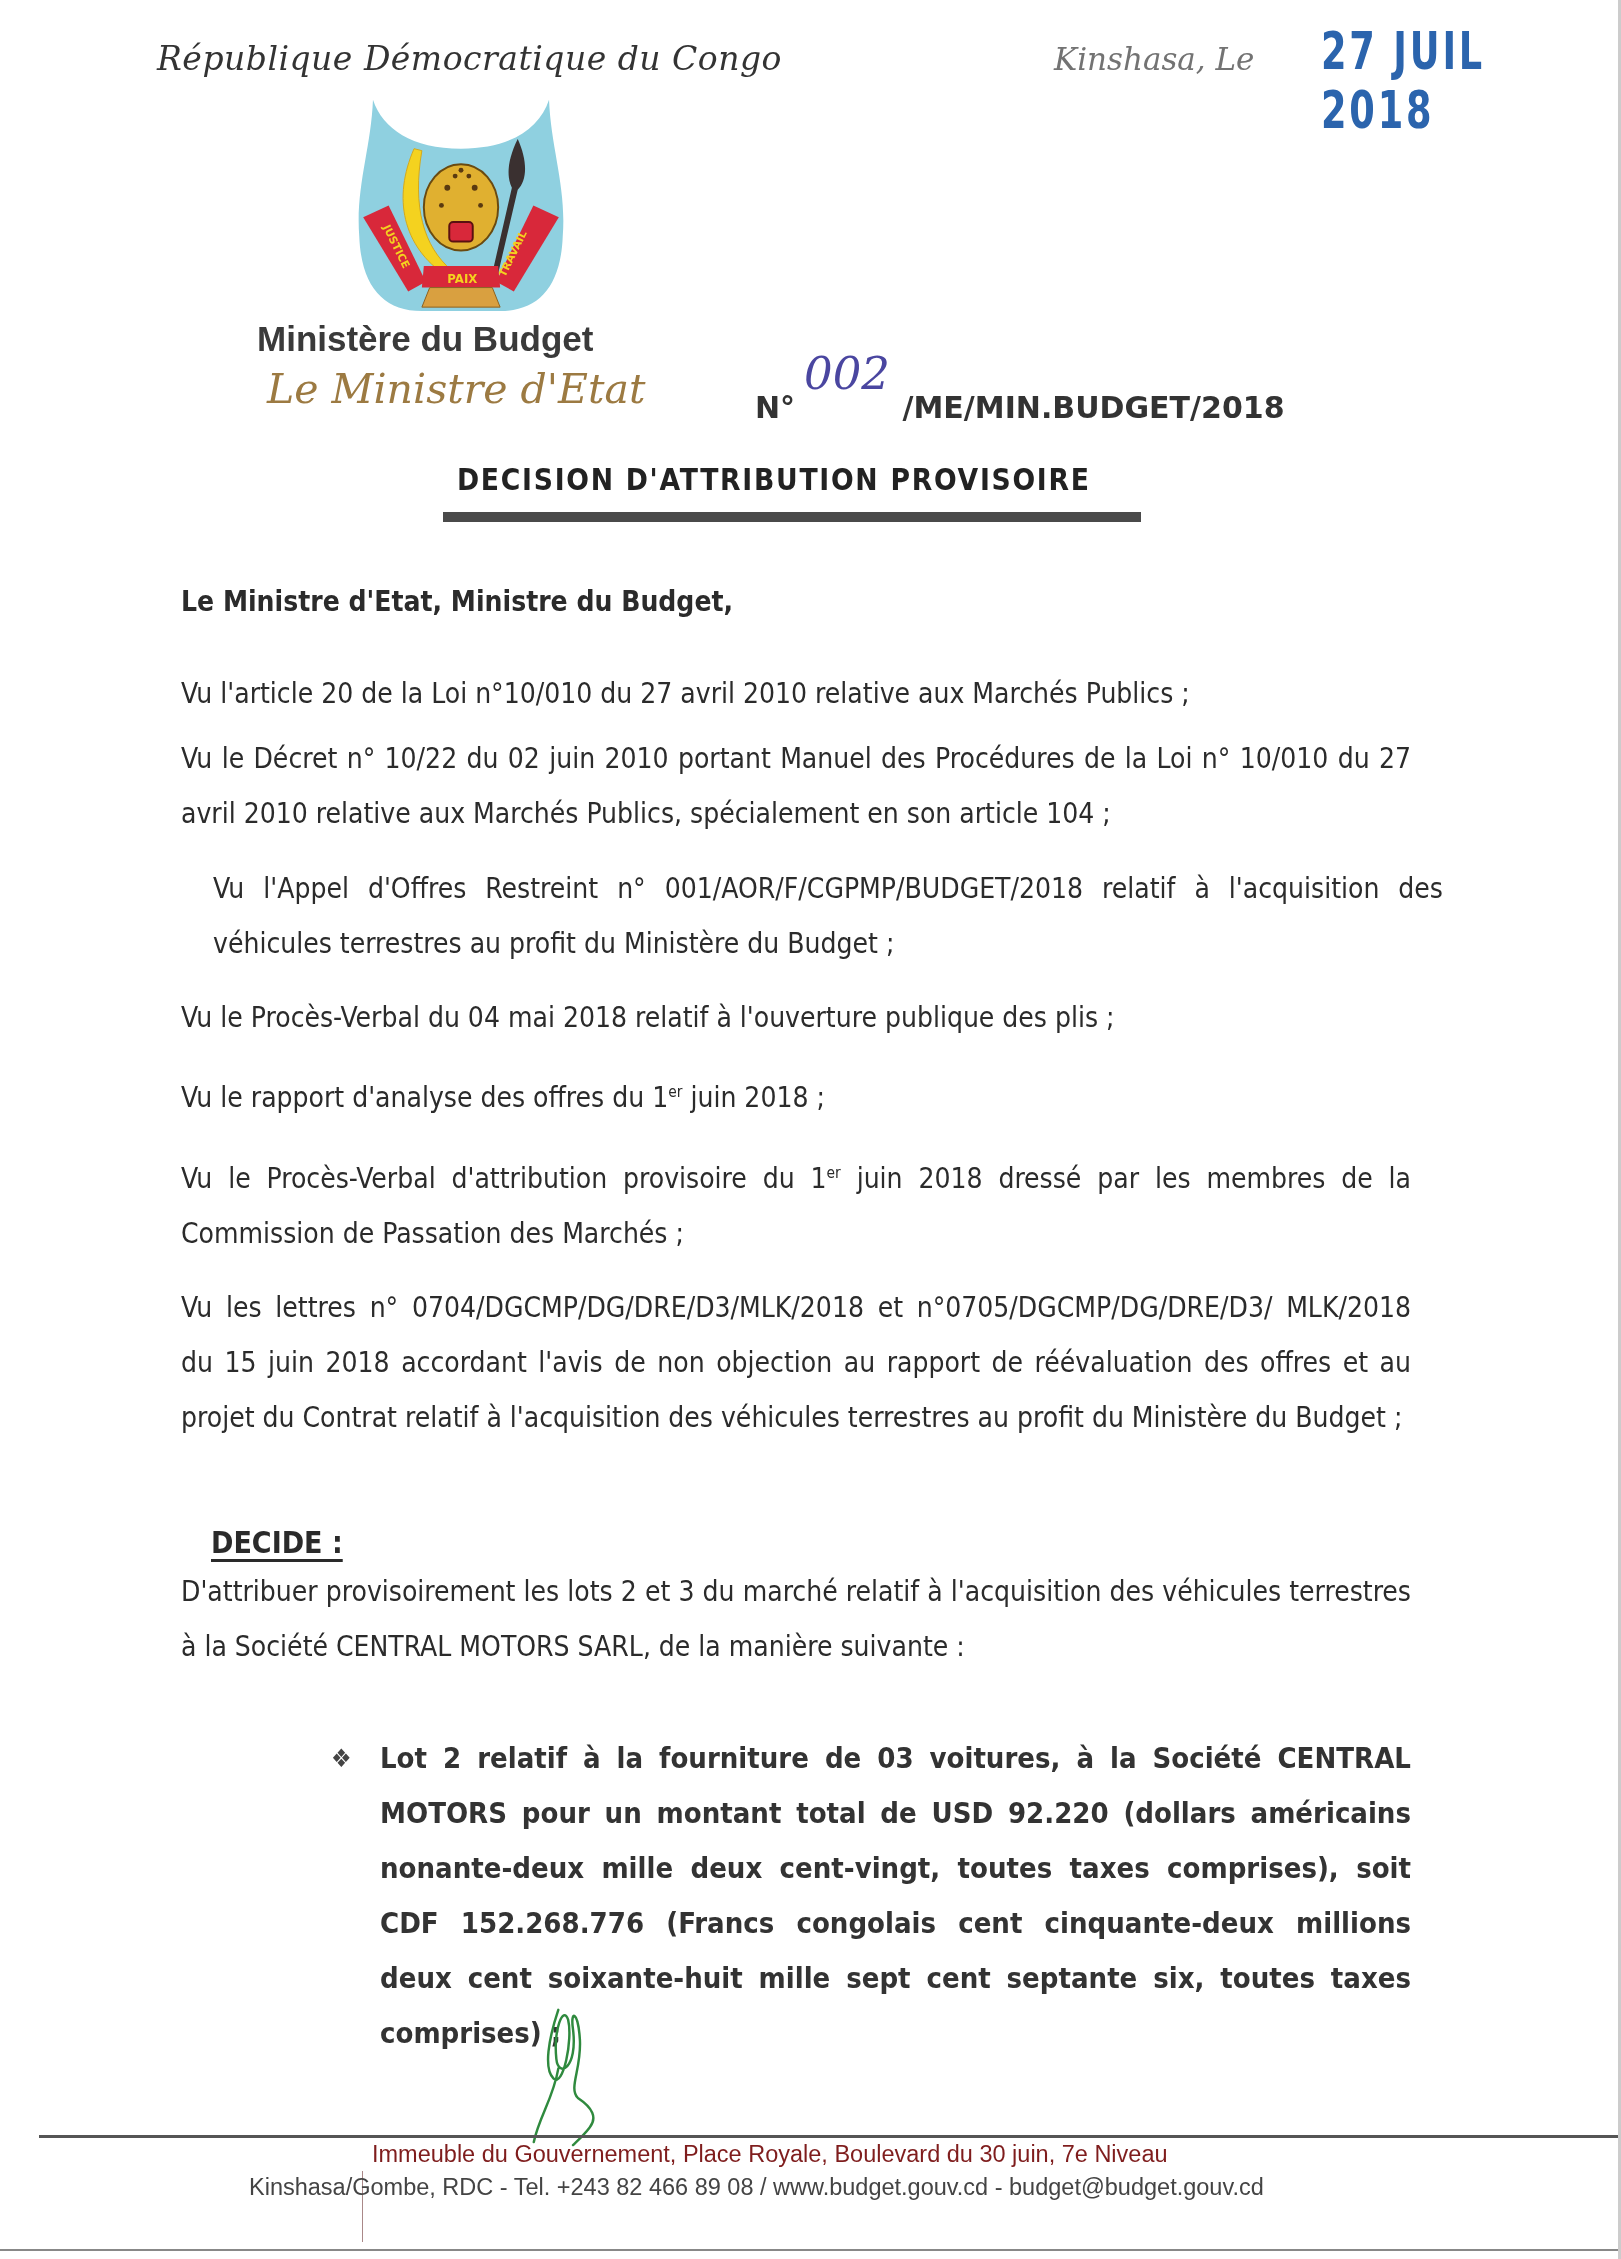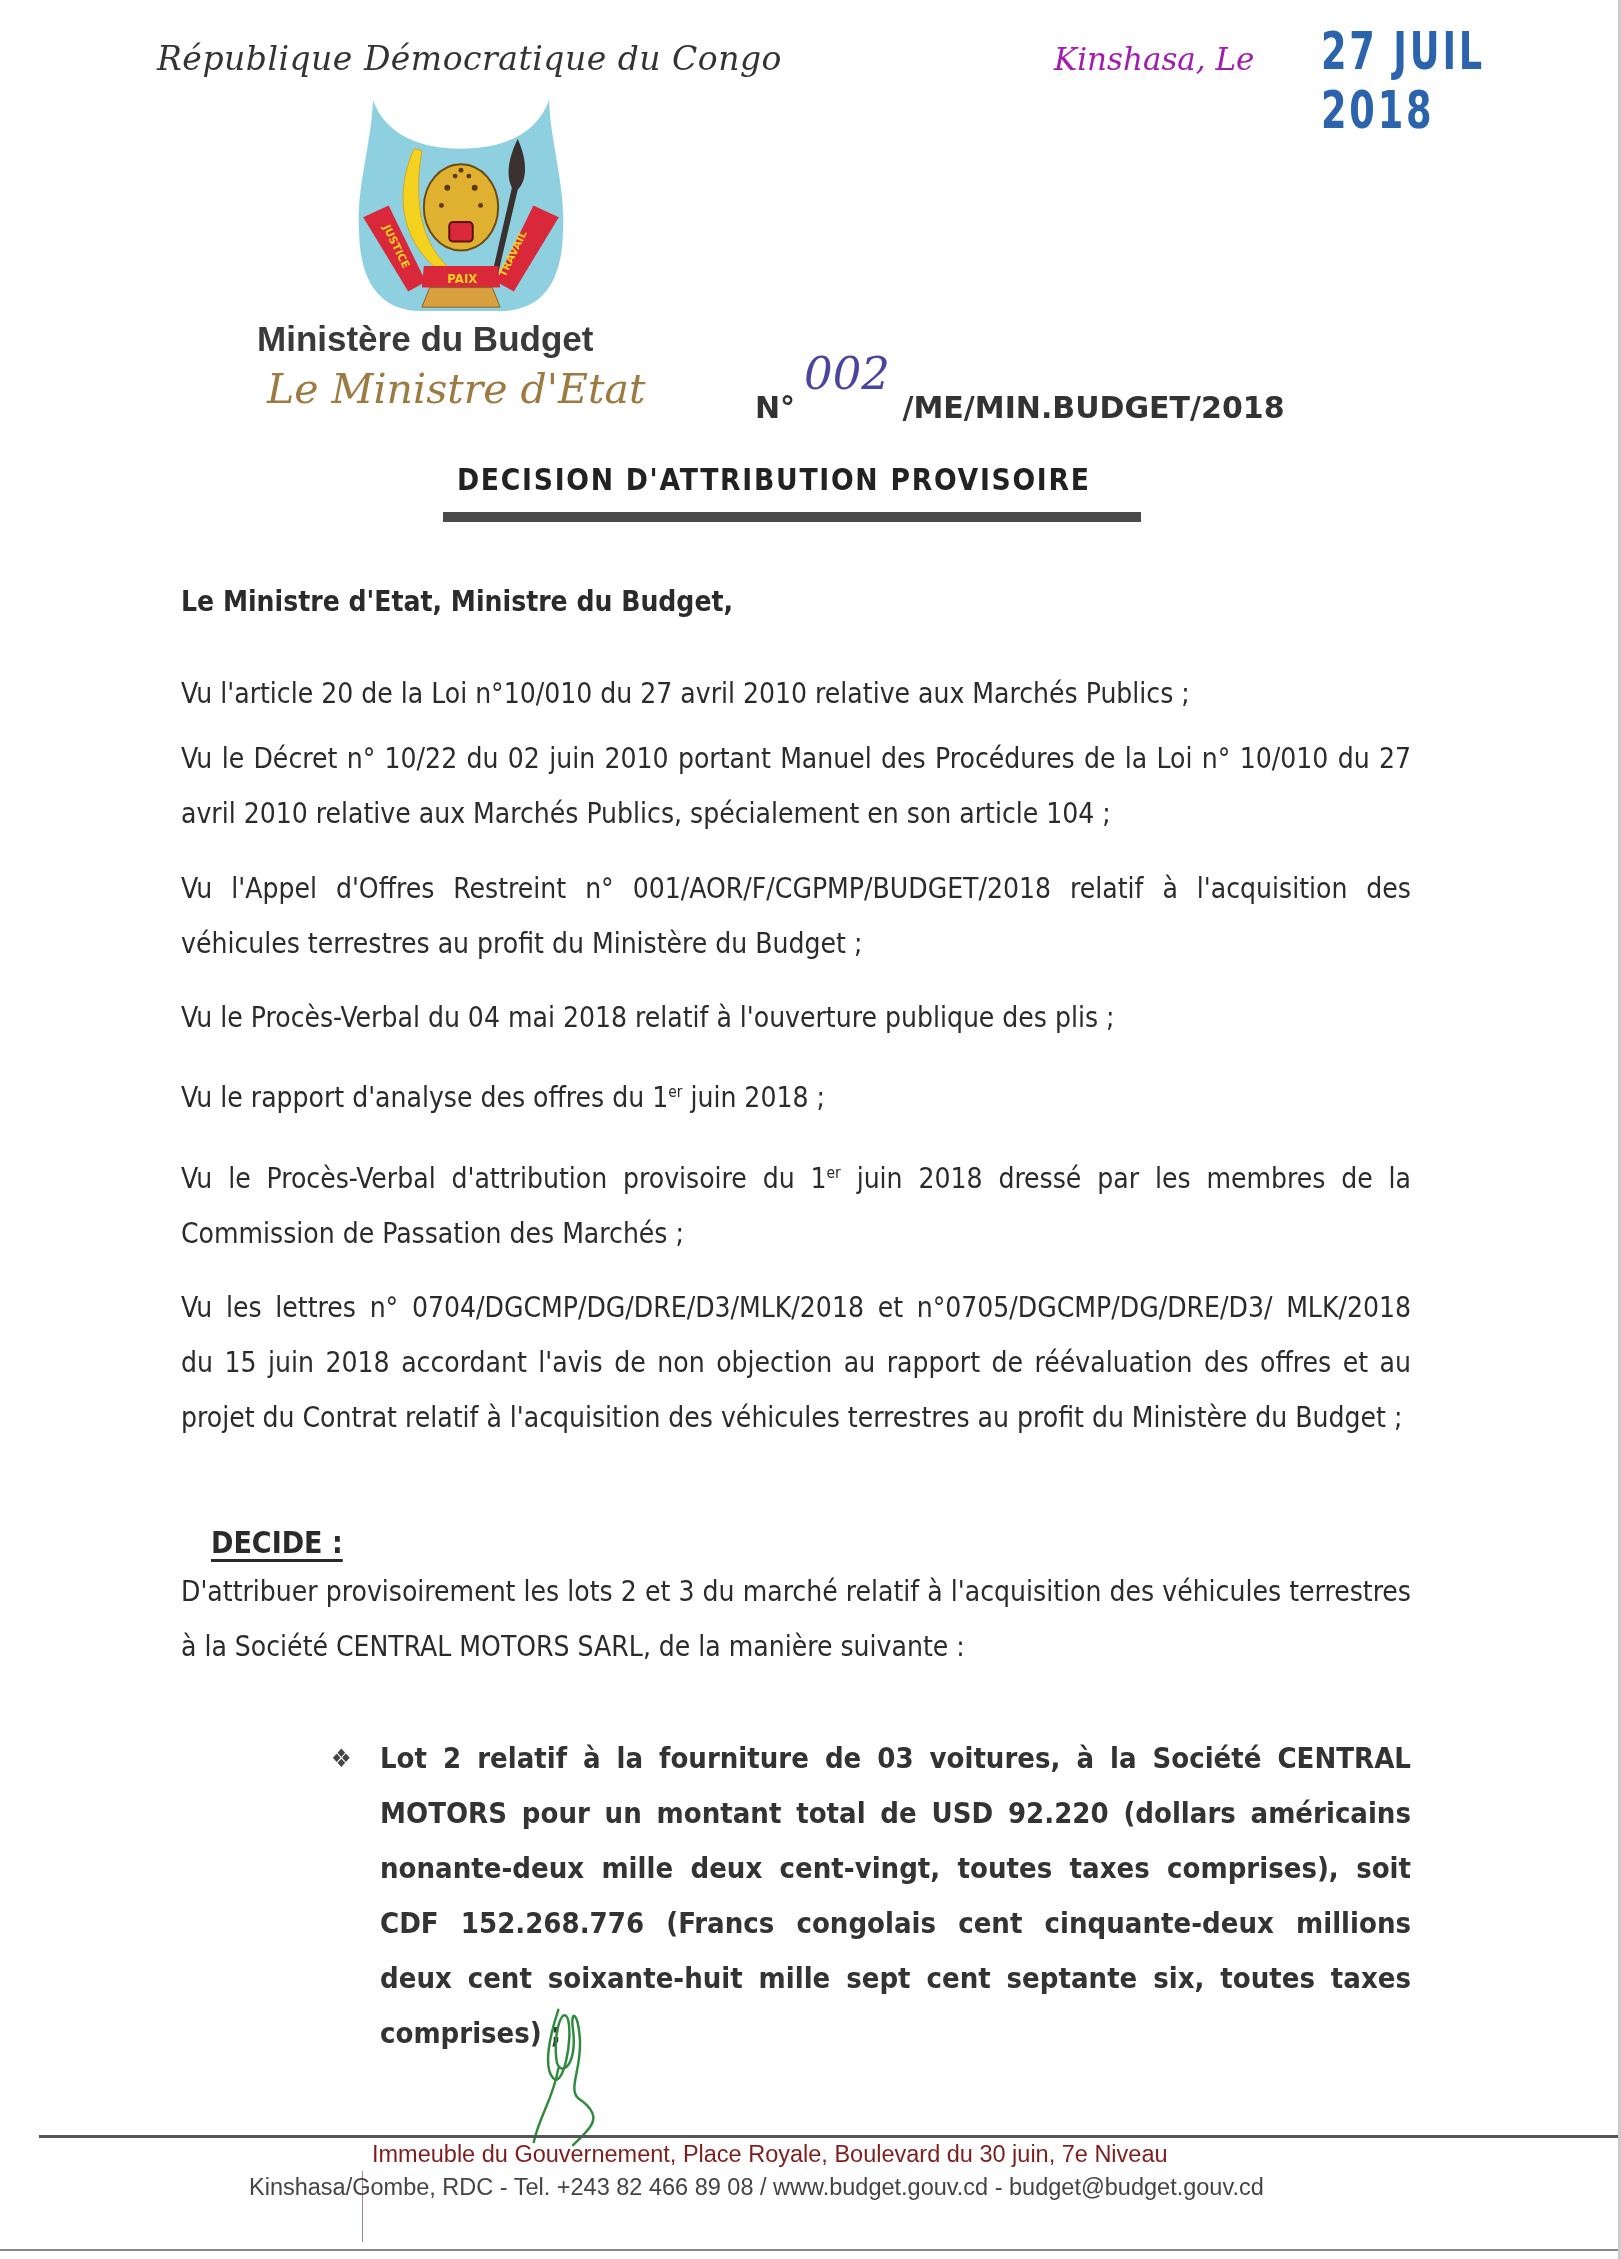--- a/index.html
+++ b/index.html
@@ -9,21 +9,21 @@
     font-family: "DejaVu Sans Condensed", "DejaVu Sans", sans-serif;
     color: #2a2a2a;
   }
   .abs { position: absolute; }
   .script {
     font-family: "DejaVu Serif", "Liberation Serif", serif;
     font-style: italic;
   }
   
   #rdc-title { left: 157px; top: 39px; font-size: 33px; color: #333; letter-spacing: 0.5px; }
-  #city { left: 1054px; top: 41px; font-size: 31px; color: #a21caf; }
+  #city { left: 1054px; top: 41px; font-size: 31px; color: #737373; }
   #stamp-date {
     left: 1321px; top: 21.6px; font-size: 51px; color: #2b64ad; font-weight: bold;
     font-family: "DejaVu Sans", sans-serif; letter-spacing: 3.9px; transform: scaleX(0.72); transform-origin: left top;
   }
   #emblem { left: 353px; top: 90px; width: 206px; width: 216px; height: 223px; }
   #ministry { left: 257px; top: 319px; font-size: 35px; font-weight: bold; color: #3a3a3a; font-family: "Liberation Sans", sans-serif; }
   #minister-title { left: 267px; top: 365px; font-size: 41px; color: #9c7a42; }
   #ref { left: 755px; top: 390px; font-size: 30px; font-weight: bold; color: #333; font-family: "DejaVu Sans", sans-serif; }
   #ref-no-label { position: relative; }
   #ref-handnum { position: absolute; left: 49px; top: -43px; font-size: 45px; color: #4a46a0; font-style: italic;
@@ -39,21 +39,21 @@
   .para {
     position: absolute; left: 181px; width: 1230px;
     font-size: 28px; line-height: 55px; text-align: justify; color: #2b2b2b;
     font-family: "DejaVu Sans Condensed", "DejaVu Sans", sans-serif;
     transform-origin: left top;
   }
   .bold { font-weight: bold; }
   #intro { top: 574px; }
   #p1 { top: 666px; }
   #p2 { top: 731px; }
-  #p3 { top: 861px; }
+  #p3 { top: 861px; margin-left: 32px; }
   #p4 { top: 990px; }
   #p5 { top: 1070px; }
   #p6 { top: 1151px; }
   #p7 { top: 1280px; }
   #decide { position: absolute; left: 183px; top: 1525px; font-size: 30px; font-weight: bold; text-decoration: underline; text-underline-offset: 5.9px; color: #2a2a2a; margin-left: 28px; }
   #p8 { top: 1564px; }
   #lot2 {
     position: absolute; left: 380px; top: 1731px; width: 1031px;
     font-size: 29px; font-weight: bold; line-height: 55px; text-align: justify; color: #333;
     font-family: "DejaVu Sans Condensed", "DejaVu Sans", sans-serif;

